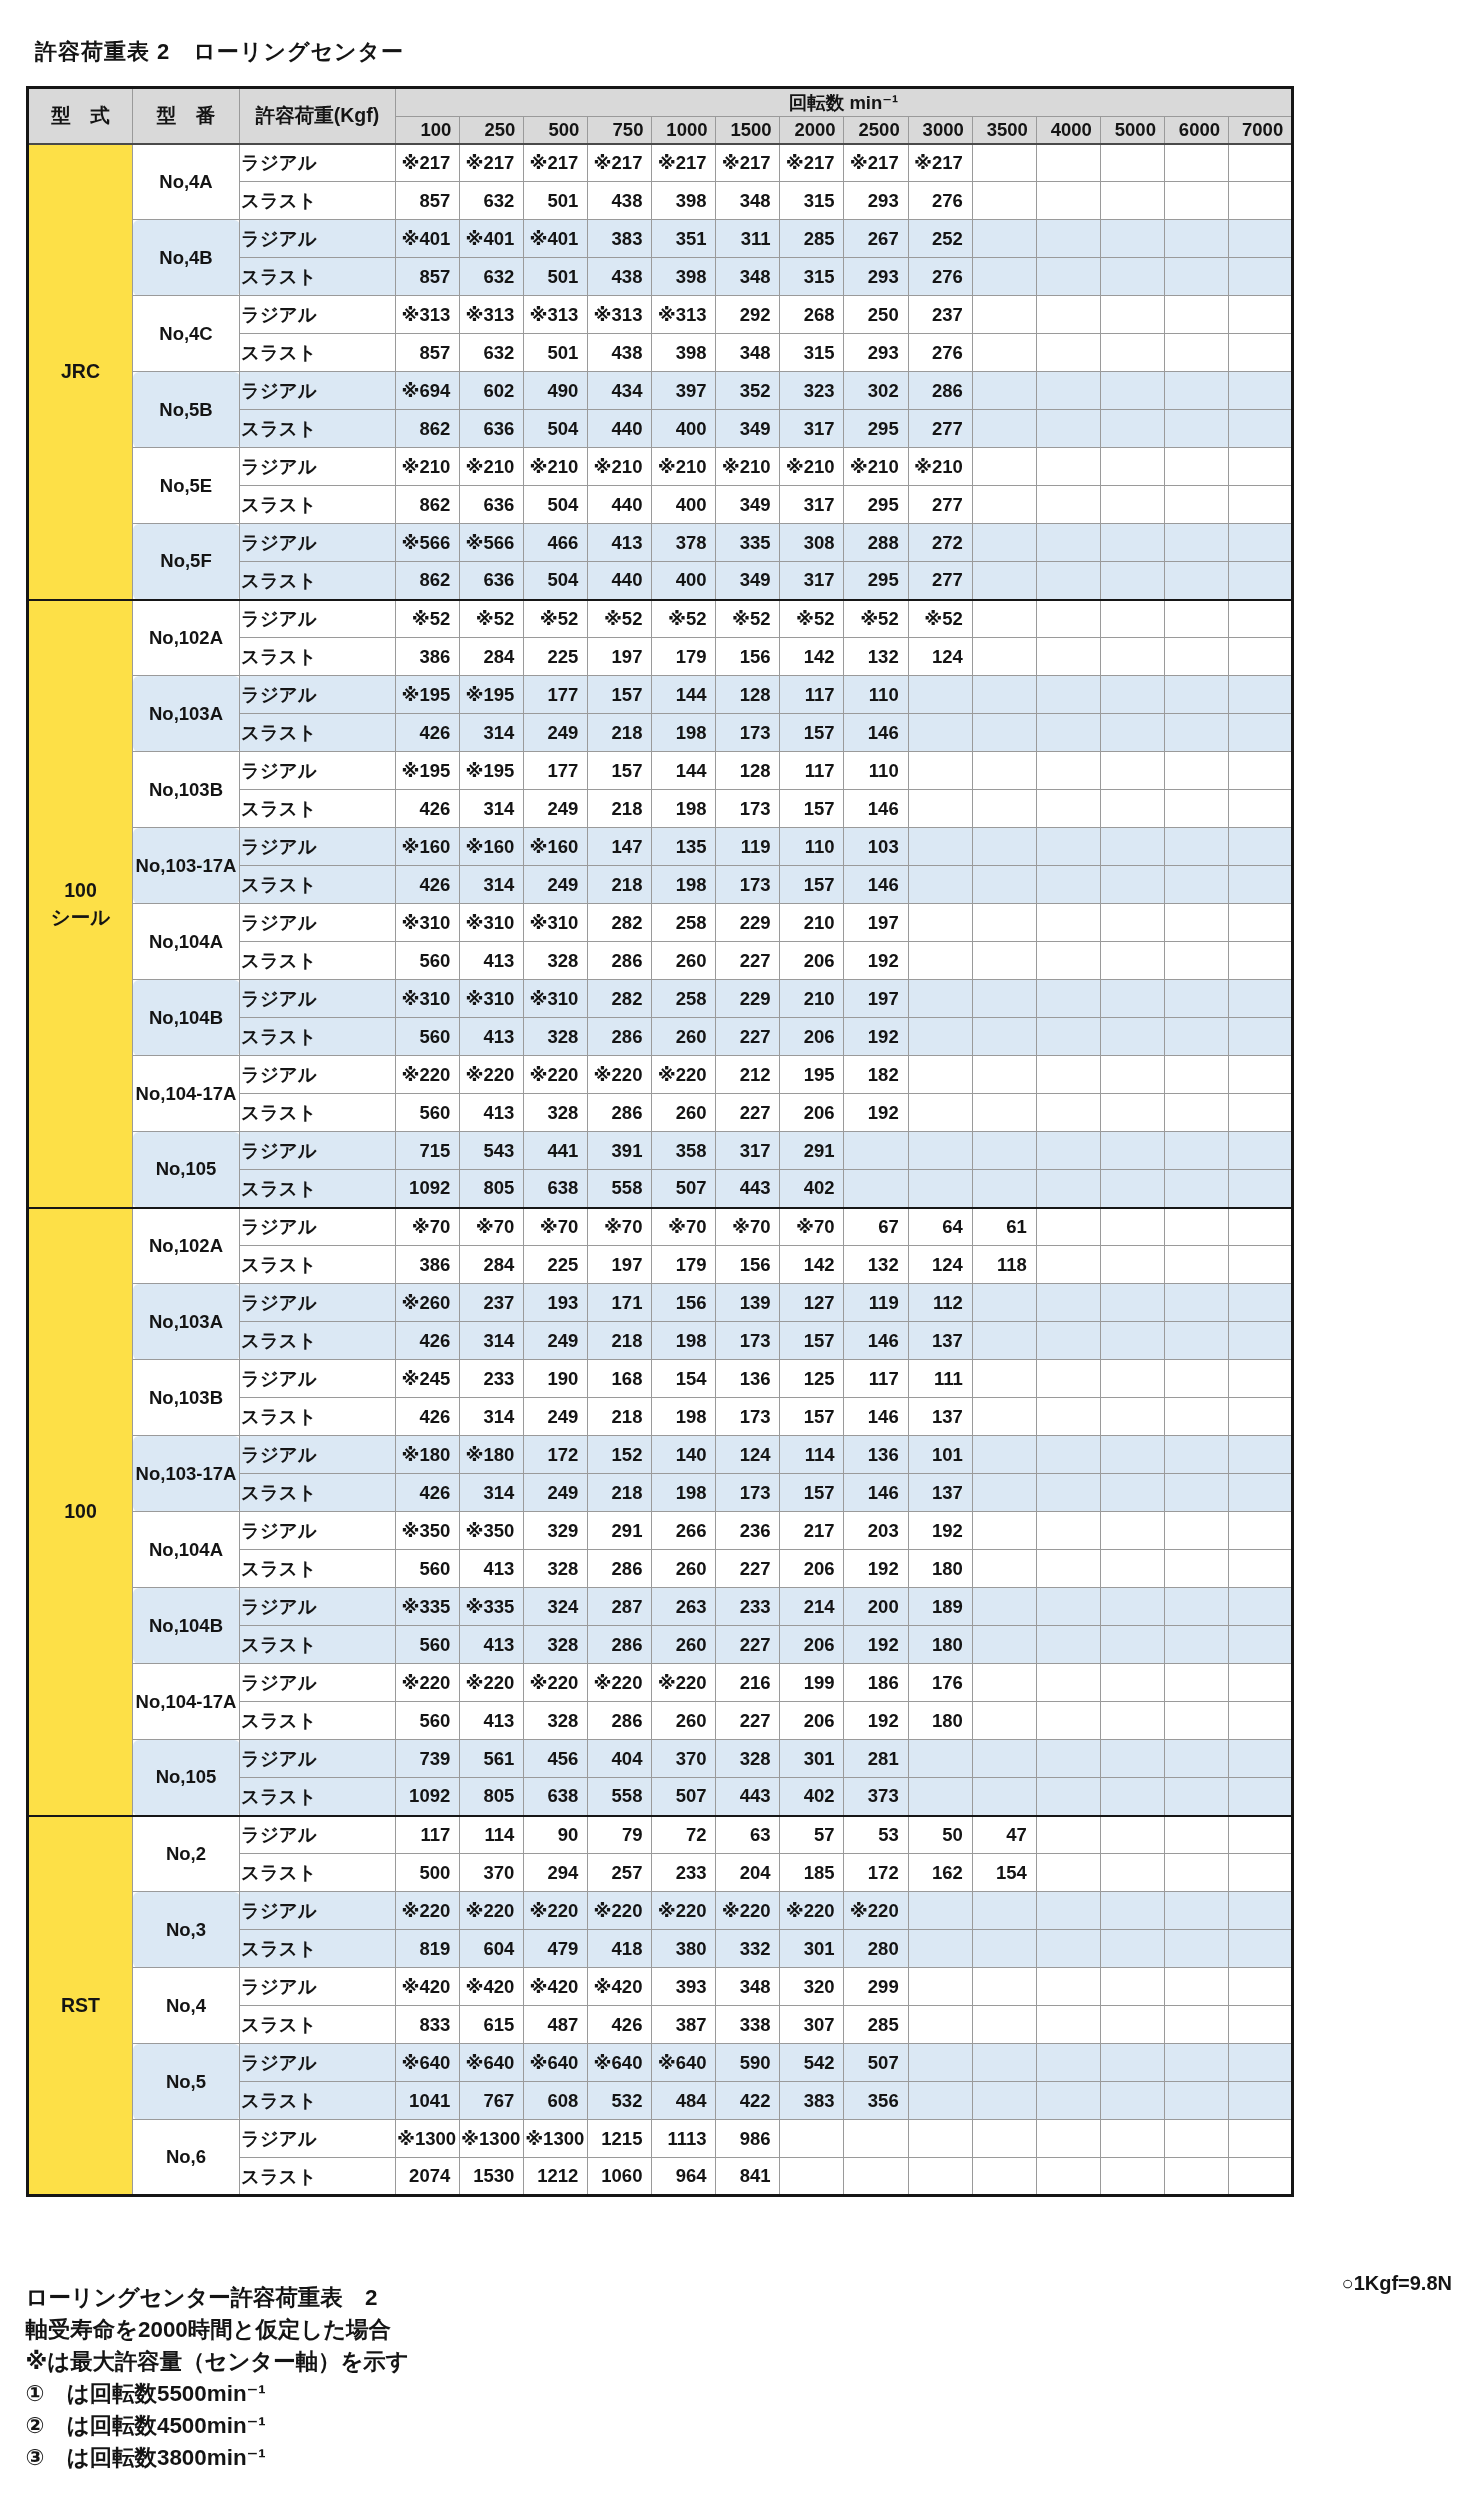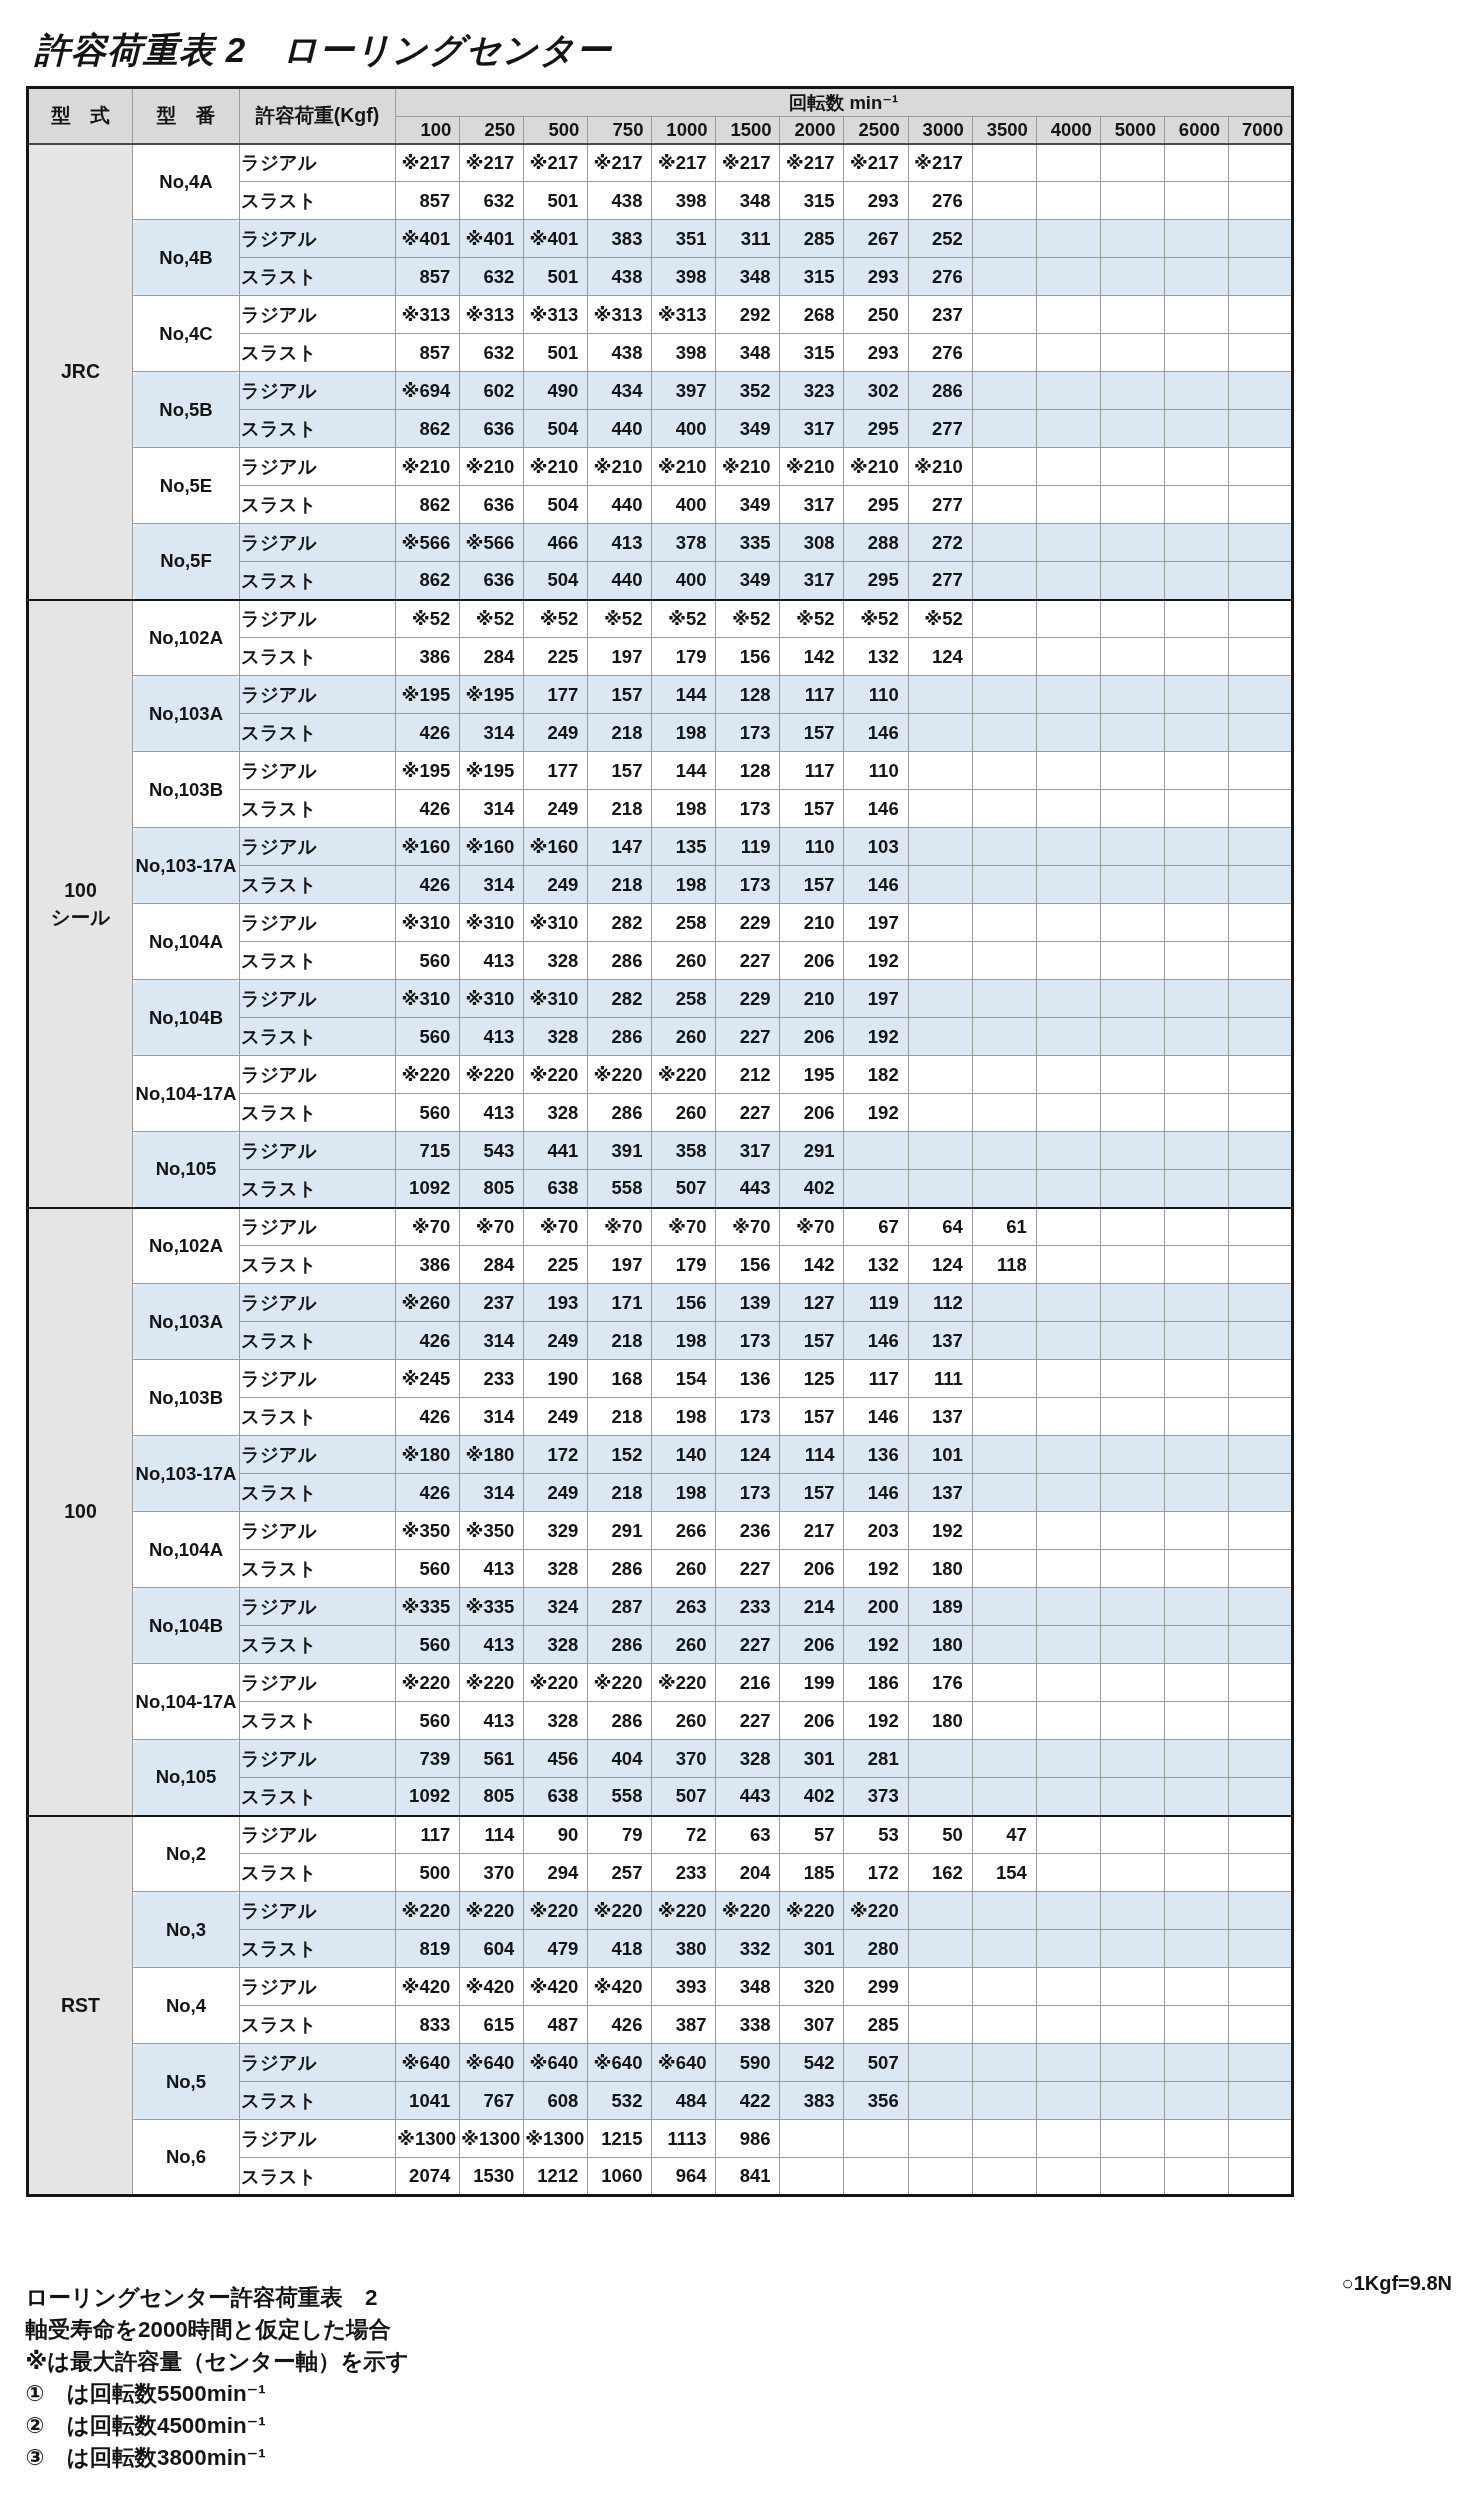--- a/index.html
+++ b/index.html
@@ -2,41 +2,41 @@
 <html><head>
 <meta charset="utf-8">
 <style>
   html,body { margin:0; padding:0; }
   body {
     width:1479px; height:2497px; position:relative;
     background:#ffffff; color:#141414;
     font-family:"Liberation Sans","DejaVu Sans",sans-serif;
   }
   .page-title {
-    position:absolute; left:35px; top:27px;
-    font-size:35px; font-weight:700; letter-spacing:1px;font-style:italic;
+    position:absolute; left:35px; top:37px;
+    font-size:22px; font-weight:700; letter-spacing:1px;
   }
   .table-wrap { position:absolute; left:26px; top:86px; width:1268px; }
   table.load-table {
     width:100%; table-layout:fixed; border-collapse:collapse;
     border:3.9px solid #161616;
   }
   .load-table th, .load-table td {
     border:1px solid #9a9a9a; overflow:hidden; white-space:nowrap;
   }
   .load-table thead th { background:#d9d9d9; font-weight:600; }
   .load-table thead tr.hrow1 { height:29px; }
   .load-table thead tr.hrow2 { height:27px; }
   th.h-label { font-size:19.5px; text-align:center; font-weight:600; }
   th.h-rot  { font-size:18.5px; text-align:center; }
   th.h-rpm  { font-size:18.5px; text-align:right; padding-right:7.8px; border-bottom:2px solid #4a4a4a; }
   th.h-label-b { border-bottom:2px solid #4a4a4a; }
   .load-table tbody tr { height:38px; }
   td.section-cell {
-    background:#e5e5e5; text-align:center; vertical-align:middle;
+    background:#fde047; text-align:center; vertical-align:middle;
     font-size:19.5px; font-weight:600; white-space:pre-line; line-height:1.35;
   }
   td.model-cell { text-align:center; font-size:18.5px; font-weight:600;border-radius:6px; }
   td.type-cell  { text-align:left; font-size:18.5px; font-weight:600; }
   td.val        { text-align:right; padding-right:8.8px; font-size:18.5px; font-weight:600; }
   td.bg { background:#dbe8f4; }
   tr.section-start td { border-top:2.9px solid #161616; }
   .unit-note {
     position:absolute; left:26px; top:2256px; width:1426px;
     text-align:right; font-size:20px; font-weight:600;margin-top:16px;

